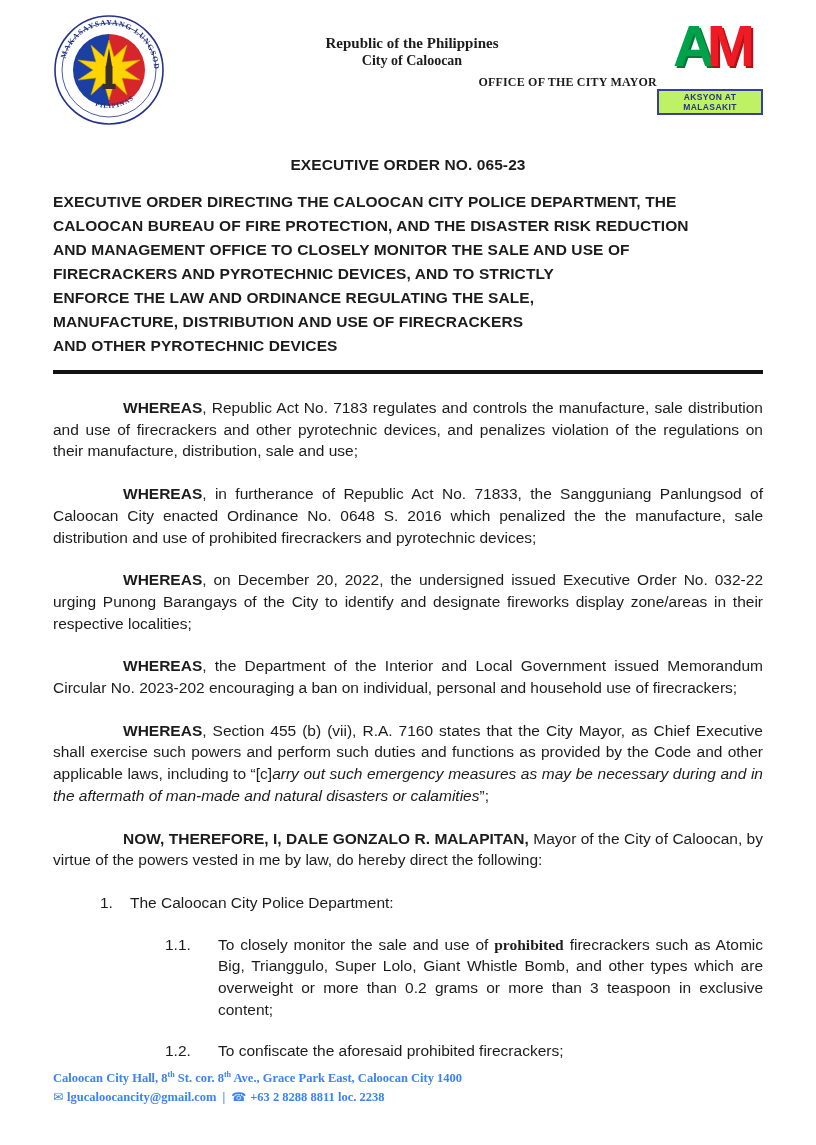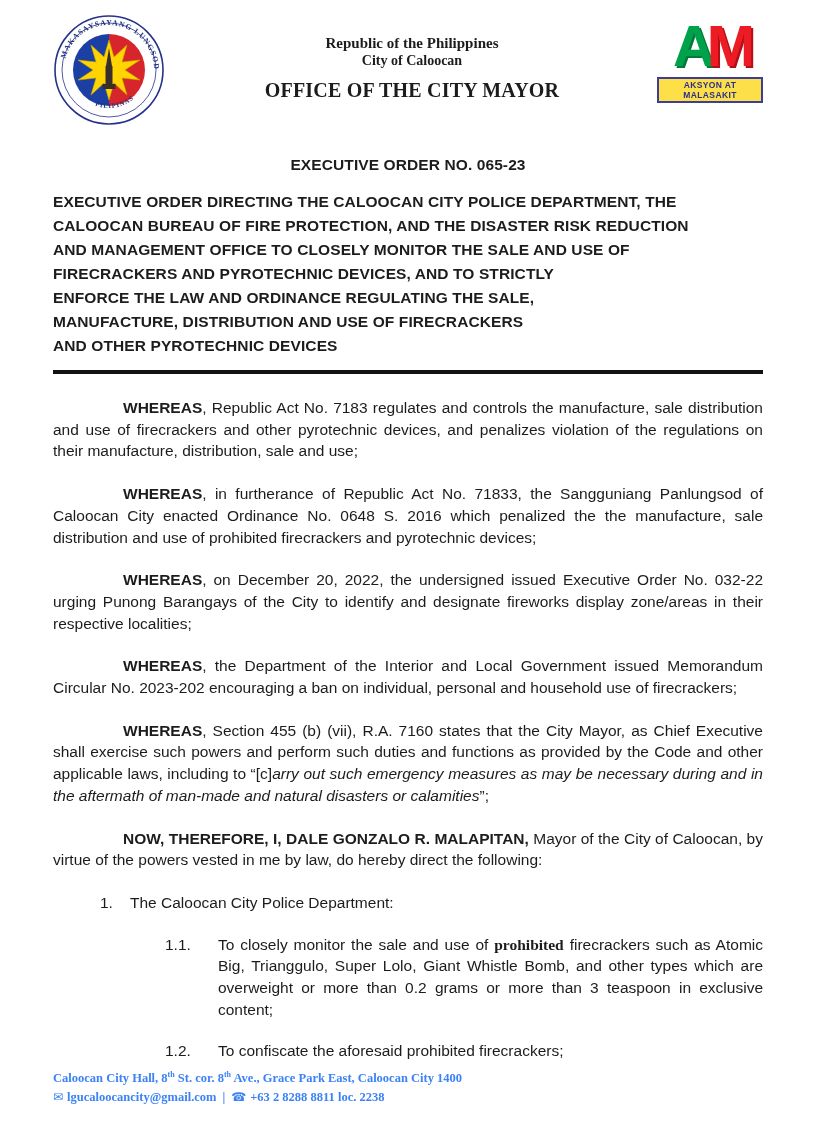--- a/index.html
+++ b/index.html
@@ -12,26 +12,26 @@
     overflow:hidden;
     box-sizing:border-box;
     padding:14px 53px 0 53px;
   }
   
   .header{display:flex;align-items:flex-start;}
   .seal-wrap{width:114px;flex:0 0 114px;}
   .head-center{flex:1;text-align:center;padding-top:20px;font-family:"Liberation Serif",serif;}
   .head-line1{font-size:15px;font-weight:bold;line-height:18px;}
   .head-line2{font-size:14px;font-weight:bold;line-height:18px;}
-  .head-line3{font-size:20px;font-weight:bold;line-height:20px;margin-top:10px;letter-spacing:.2px;}
+  .head-line3{font-size:12px;font-weight:bold;line-height:20px;margin-top:2px;letter-spacing:.2px;text-align:right;}
   .am-wrap{width:106px;flex:0 0 106px;text-align:center;padding-top:4px;}
   .am-letters{font-weight:bold;font-size:58px;line-height:56px;letter-spacing:-8px;font-family:"Liberation Sans",sans-serif;}
   .am-a{color:#00a14b;text-shadow:2px 2px 0 #007a38;}
   .am-m{color:#ed1c24;text-shadow:2px 2px 0 #b30f15;}
-  .am-tagline{margin-top:3px;display:inline-block;border:2px solid #3b3e9e;padding:1px 12px;font-size:8.5px;font-weight:bold;color:#2b2f8f;letter-spacing:.4px;background:#fde047;}
+  .am-tagline{margin-top:15px;display:inline-block;border:2px solid #3b3e9e;padding:1px 12px;font-size:8.5px;font-weight:bold;color:#2b2f8f;letter-spacing:.4px;background:#bef264;}
   
   .eo-no{margin-top:26px;text-align:center;font-weight:bold;font-size:15.5px;letter-spacing:.1px;}
   .eo-title{margin-top:16px;text-align:left;font-weight:bold;font-size:15.5px;line-height:24px;letter-spacing:.1px;}
   .rule{margin-top:12px;border:0;border-top:4px solid #121212;}
   
   .body-text{margin-top:23px;font-size:15.5px;line-height:21.7px;text-align:justify;}
   .para{margin:0 0 21px 0;text-indent:70px;}
   .list-block{margin-top:2px;}
   .l1-row{display:flex;margin:0 0 20px 47px;}
   .l1-num{flex:0 0 30px;}

